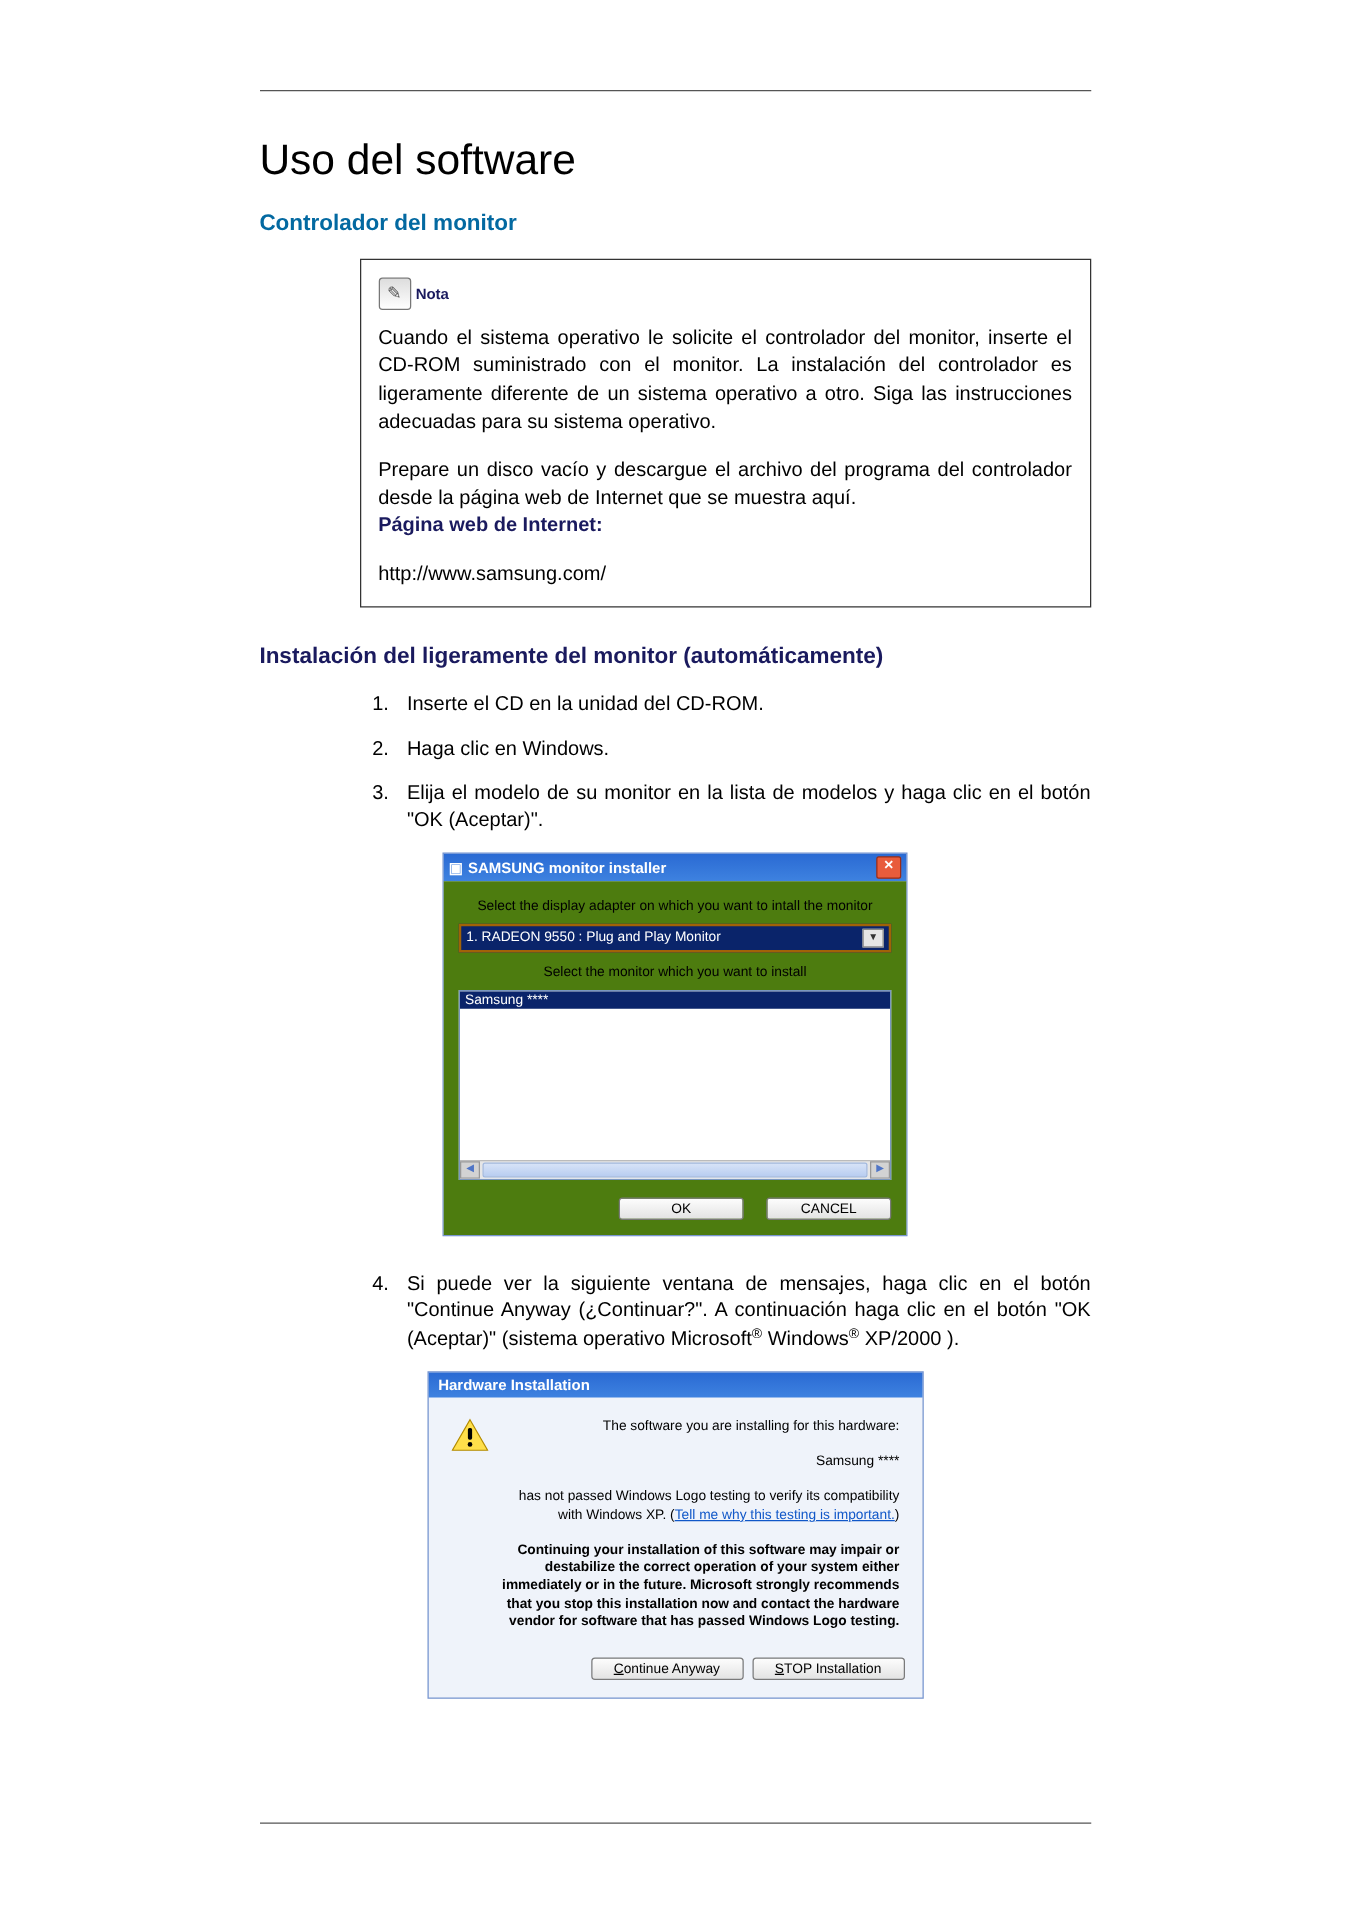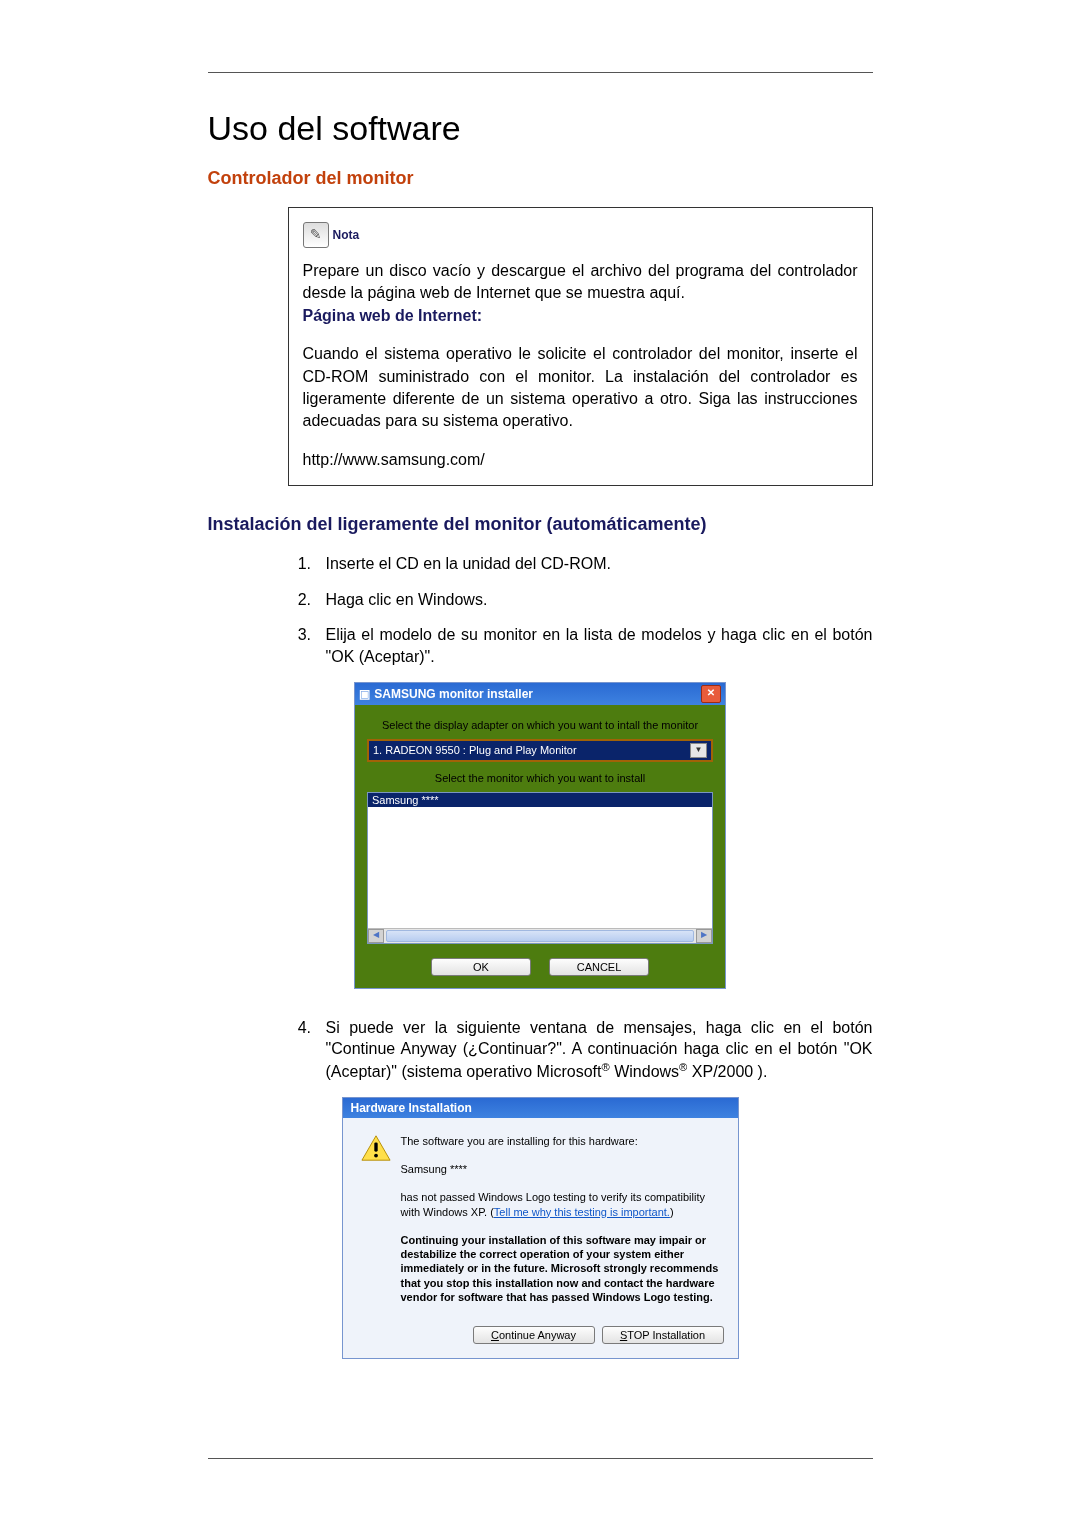--- a/index.html
+++ b/index.html
@@ -24,21 +24,21 @@
   .rule-bottom { position: absolute; left:110px; right:110px; bottom: 68px; }
   h1.title {
     font-size: 34px;
     font-weight: 400;
     margin: 0 0 20px 0;
     color: #000;
   }
   h2.section {
     font-size: 18px;
     margin: 8px 0 18px 0;
-    color: #c2410c;
+    color: #0369a1;
     font-weight: bold;
   }
   h2.subsection {
     font-size: 18px;
     margin: 28px 0 18px 0;
     color: #1a1a5e;
     font-weight: bold;
   }
   .note-box {
     border: 1px solid #333;
@@ -183,21 +183,21 @@
   }
   .hscroll .thumb {
     flex: 1; height: 10px;
     margin: 0 2px;
     background: linear-gradient(#d7e3f7,#b8cdf0);
     border: 1px solid #a0b8e0;
     border-radius: 2px;
   }
   .btn-row {
     display: flex;
-    justify-content: center;
+    justify-content: flex-end;
     gap: 18px;
     margin-top: 14px;
   }
   .xpbtn {
     min-width: 78px;
     padding: 2px 10px;
     background: linear-gradient(#fdfdfd,#e3e3e3);
     border: 1px solid #7a7a7a;
     border-radius: 3px;
     font-size: 11px;
@@ -223,21 +223,21 @@
     display: flex;
     gap: 10px;
     padding: 16px 18px 0 18px;
   }
   .warn-icon {
     width: 30px;
     height: 28px;
     flex-shrink: 0;
   }
   .hw-text { flex:1; font-size: 11px; line-height: 1.3; }
-  .hw-text p { margin: 0 0 14px 0; }
+  .hw-text p { margin: 0 0 14px 0; text-align: right; }
   .hw-link { color: #1057c8; text-decoration: underline; }
   .hw-bold { font-weight: bold; }
   .hw-btns {
     display: flex;
     justify-content: flex-end;
     gap: 7px;
     padding: 8px 14px 14px 14px;
   }
   .hw-btns .xpbtn { min-width: 100px; }
   sup { font-size: 0.7em; }
@@ -250,25 +250,25 @@
 
   <h1 class="title">Uso del software</h1>
 
   <h2 class="section">Controlador del monitor</h2>
 
   <div class="note-box">
     <div class="note-head">
       <span class="note-icon">✎</span>
       <span class="note-title">Nota</span>
     </div>
+    <p>Cuando el sistema operativo le solicite el controlador del monitor, inserte el CD-ROM suministrado con el monitor. La instalación del controlador es ligeramente diferente de un sistema operativo a otro. Siga las instrucciones adecuadas para su sistema operativo.</p>
     <p>
       <span>Prepare un disco vacío y descargue el archivo del programa del controlador desde la página web de Internet que se muestra aquí.</span><br>
       <span class="bold-inline">Página web de Internet:</span>
     </p>
-    <p>Cuando el sistema operativo le solicite el controlador del monitor, inserte el CD-ROM suministrado con el monitor. La instalación del controlador es ligeramente diferente de un sistema operativo a otro. Siga las instrucciones adecuadas para su sistema operativo.</p>
     <p>http://www.samsung.com/</p>
   </div>
 
   <h2 class="subsection">Instalación del ligeramente del monitor (automáticamente)</h2>
 
   <ol class="steps">
     <li>Inserte el CD en la unidad del CD-ROM.</li>
     <li>Haga clic en Windows.</li>
     <li>Elija el modelo de su monitor en la lista de modelos y haga clic en el botón "OK (Aceptar)".</li>
   </ol>

